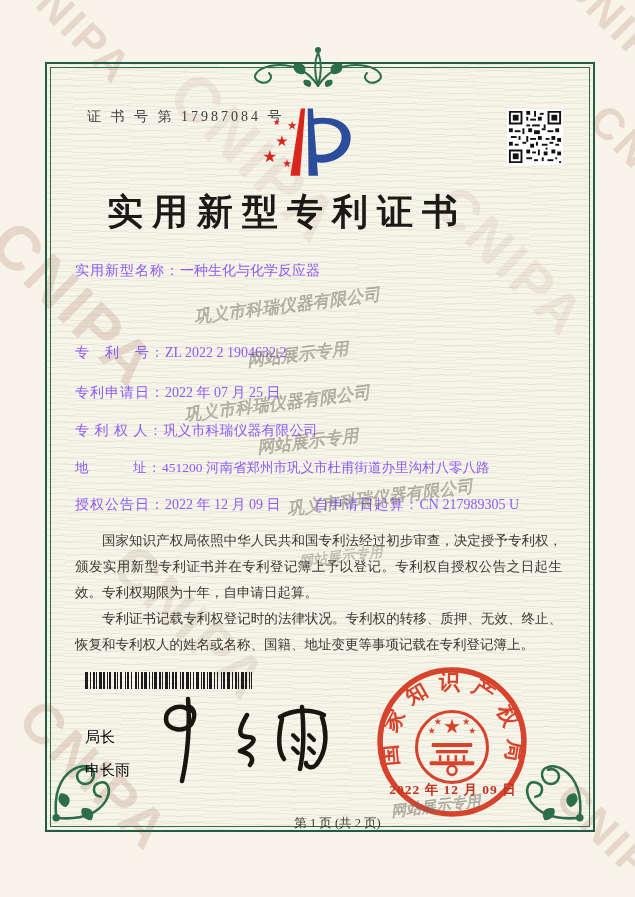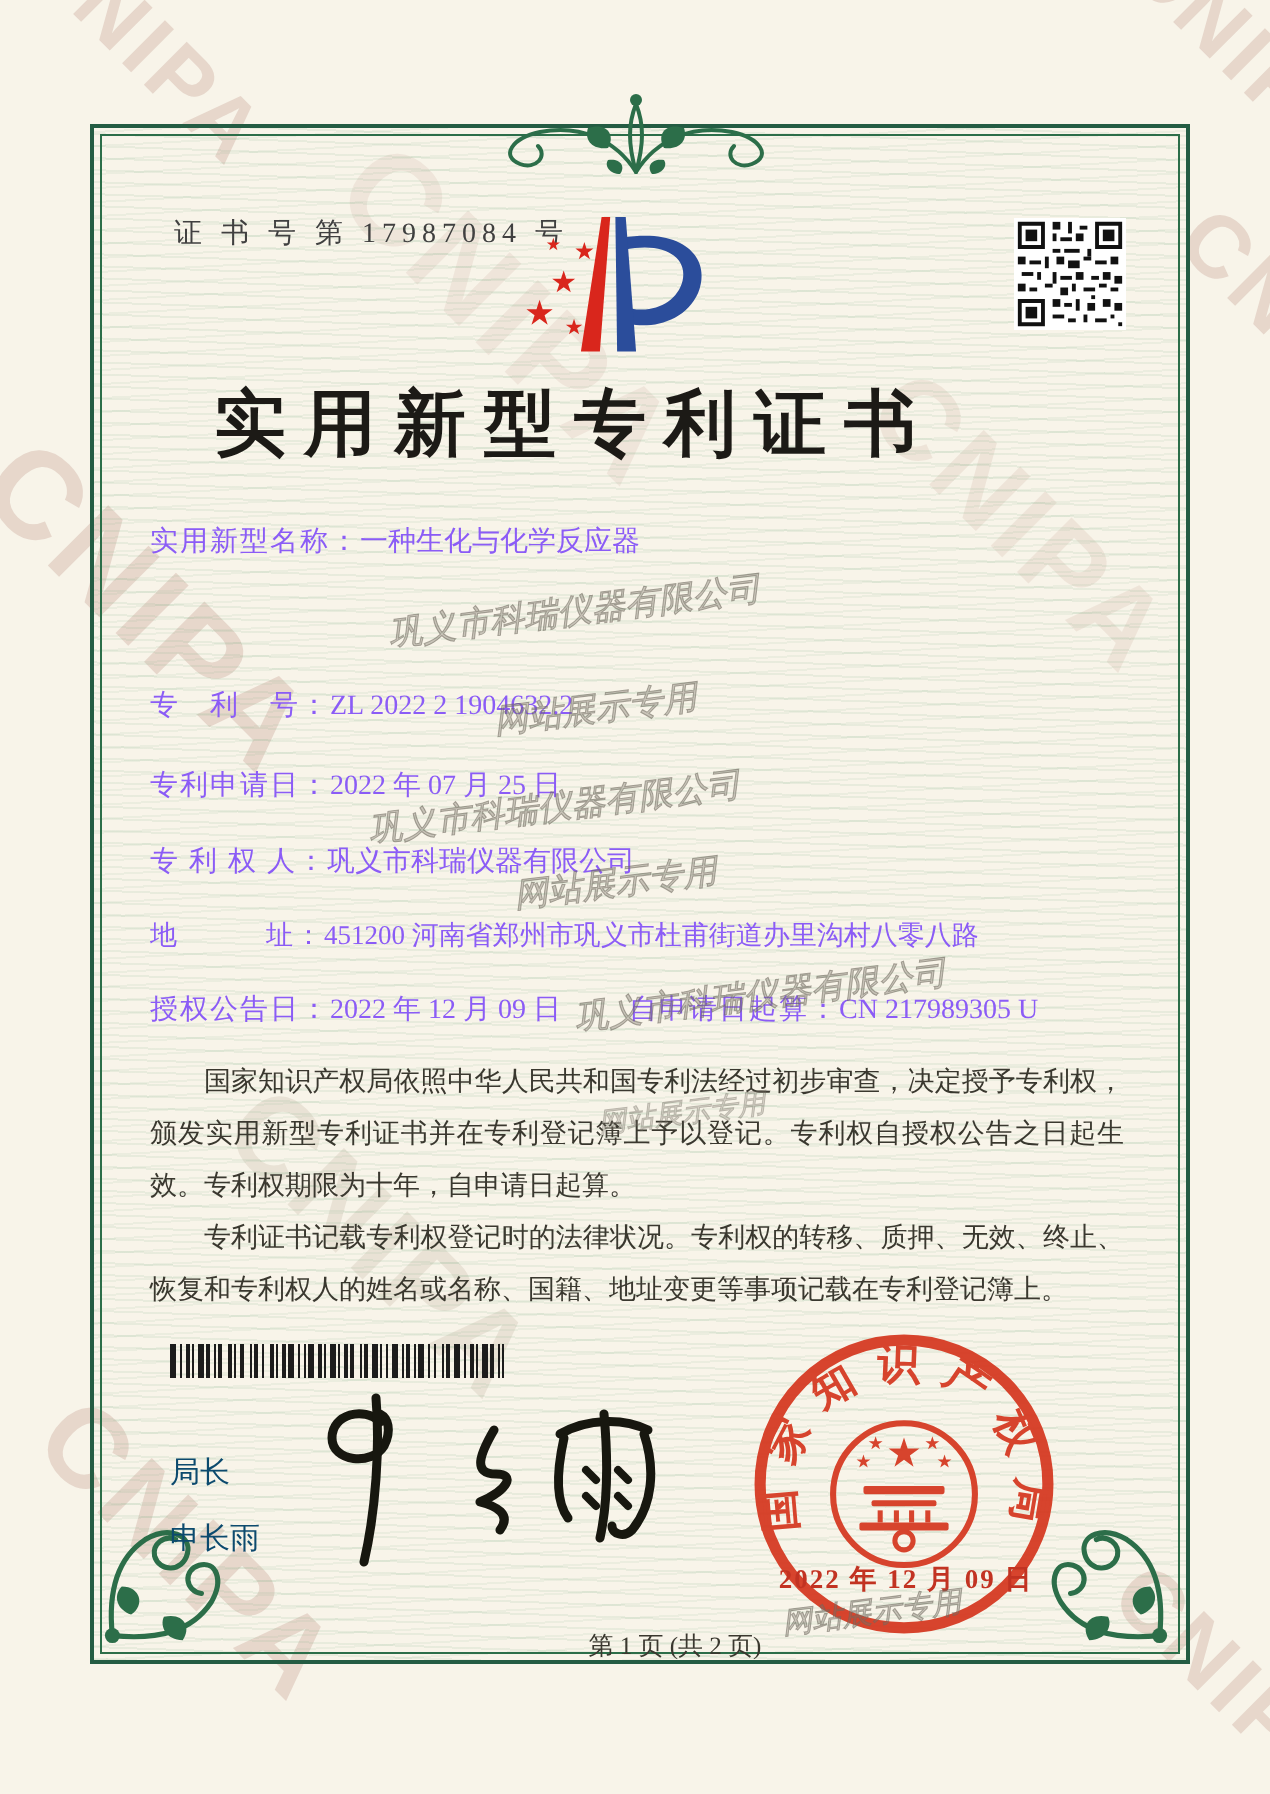--- a/index.html
+++ b/index.html
@@ -67,21 +67,21 @@
     position:absolute;left:75px;top:528px;width:487px;
     font-size:13.5px;line-height:1.92;color:#3a382f;
     text-align:justify;
   }
   .body-text p{margin:0;text-indent:2em;}
   
   .barcode{position:absolute;left:85px;top:672px;}
   .sig-block{
     position:absolute;left:85px;top:720px;
     font-family:"Liberation Sans", sans-serif;
-    font-size:15px;color:#0c4a6e;line-height:2.2;
+    font-size:15px;color:#000000;line-height:2.2;
   }
   .signature{position:absolute;left:152px;top:693px;}
   .seal{position:absolute;left:376px;top:666px;}
   .seal-date{
     position:absolute;left:372px;top:781px;width:162px;
     text-align:center;font-size:13.5px;letter-spacing:1px;
     color:#c23322;font-weight:bold;
   }
   .footer-page{
     position:absolute;left:0;top:815px;width:635px;

